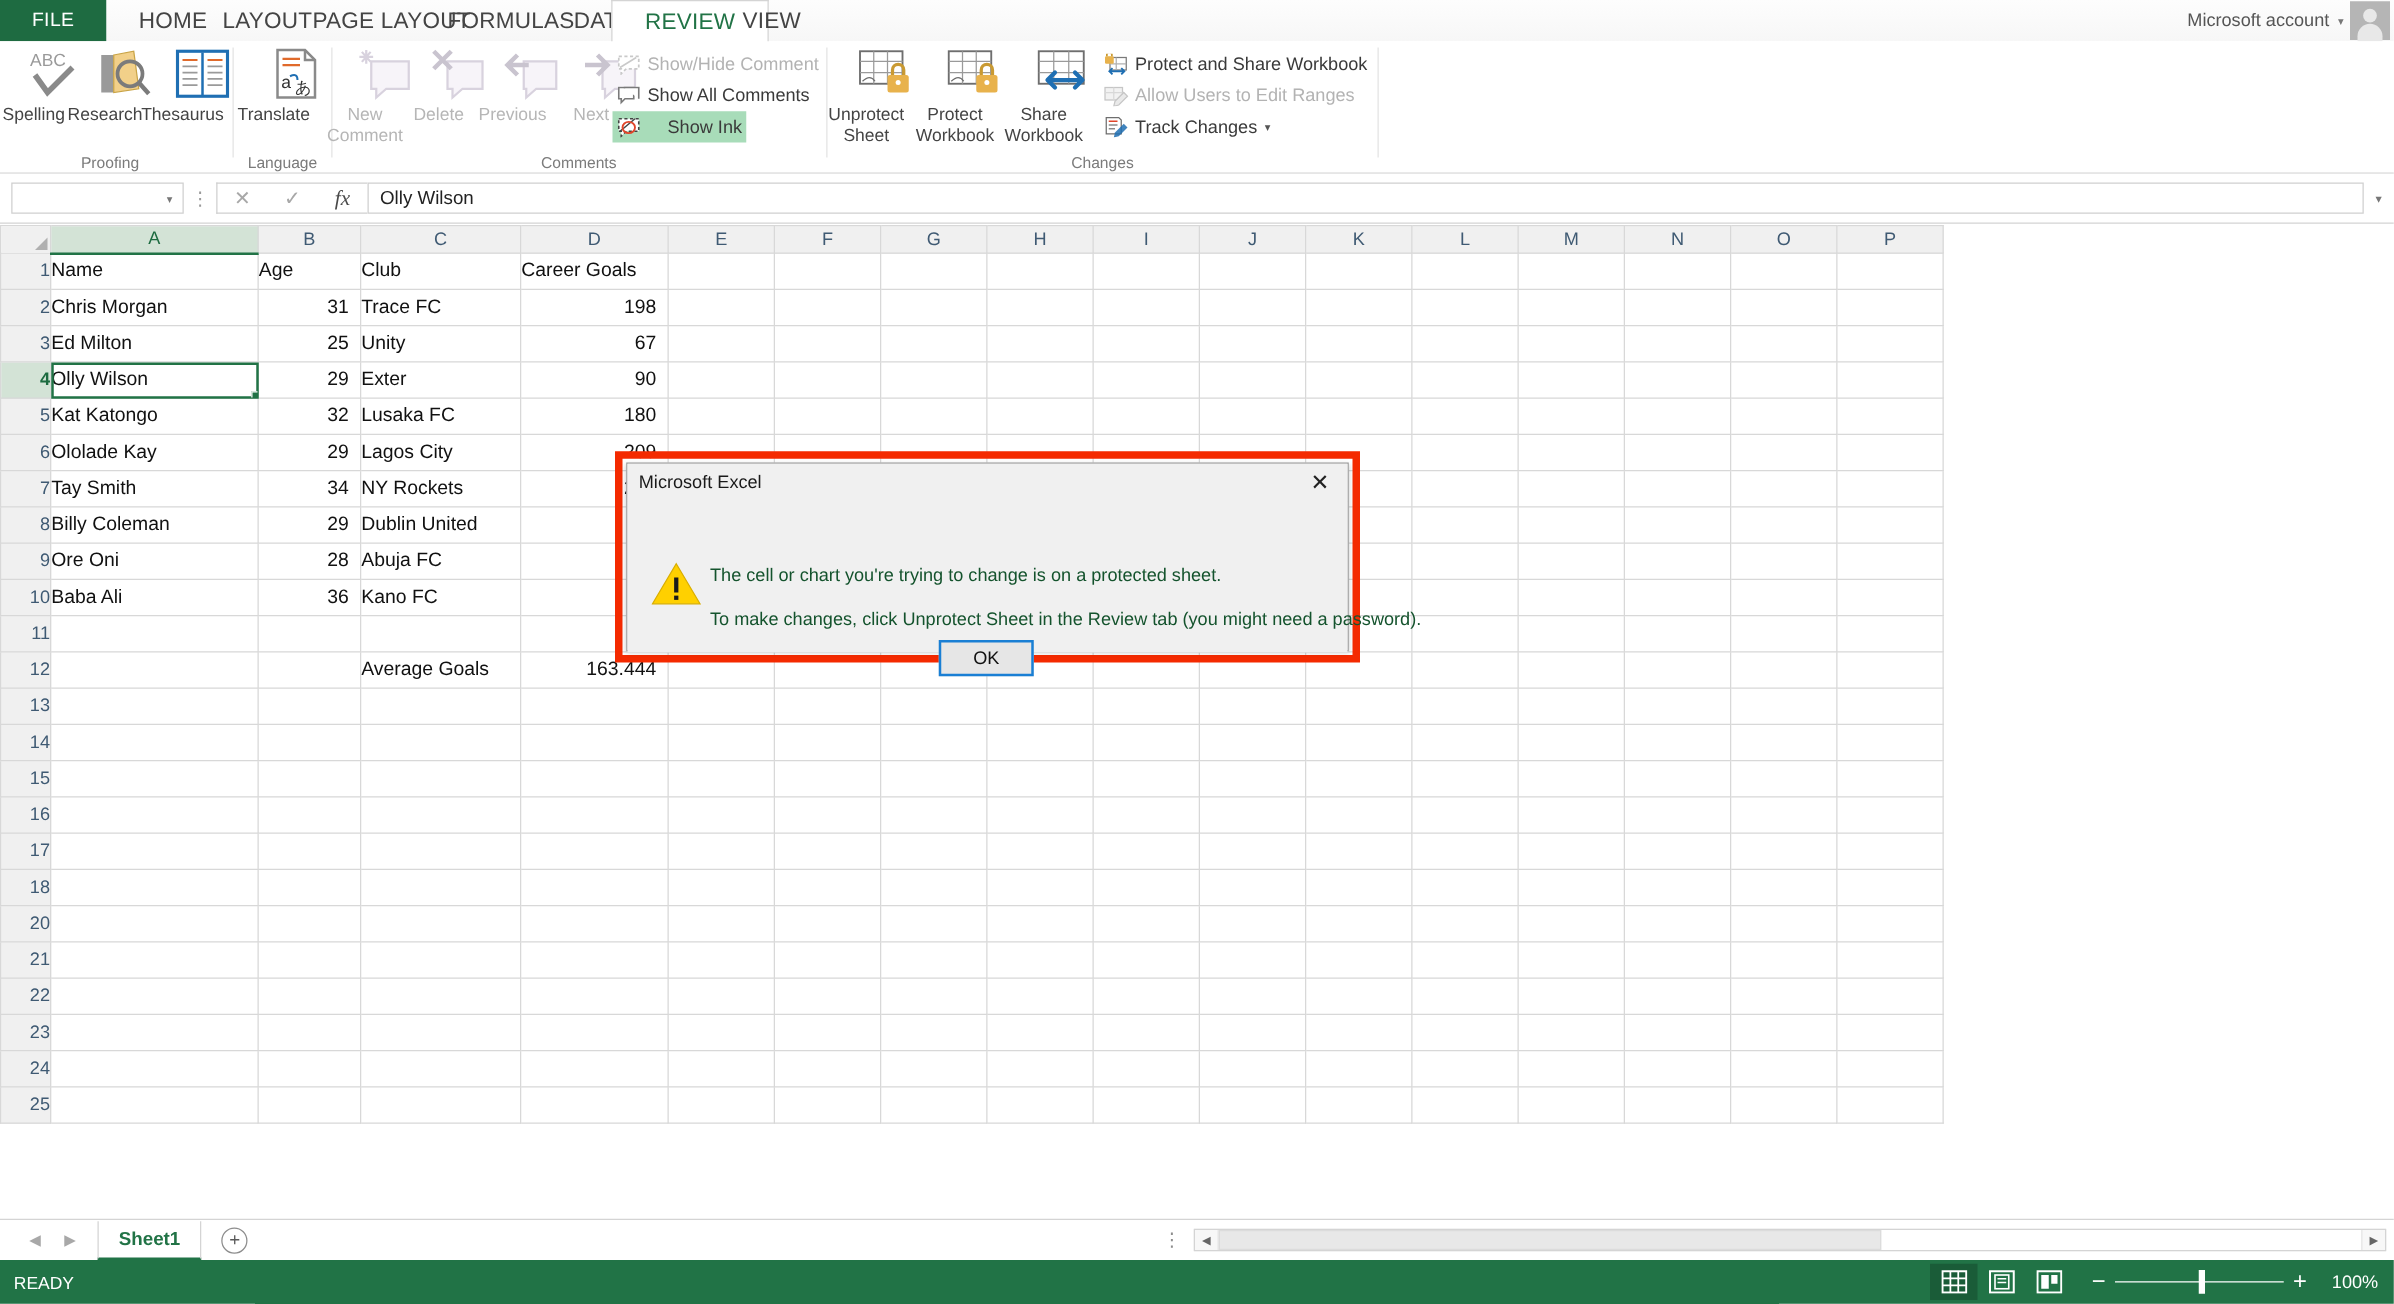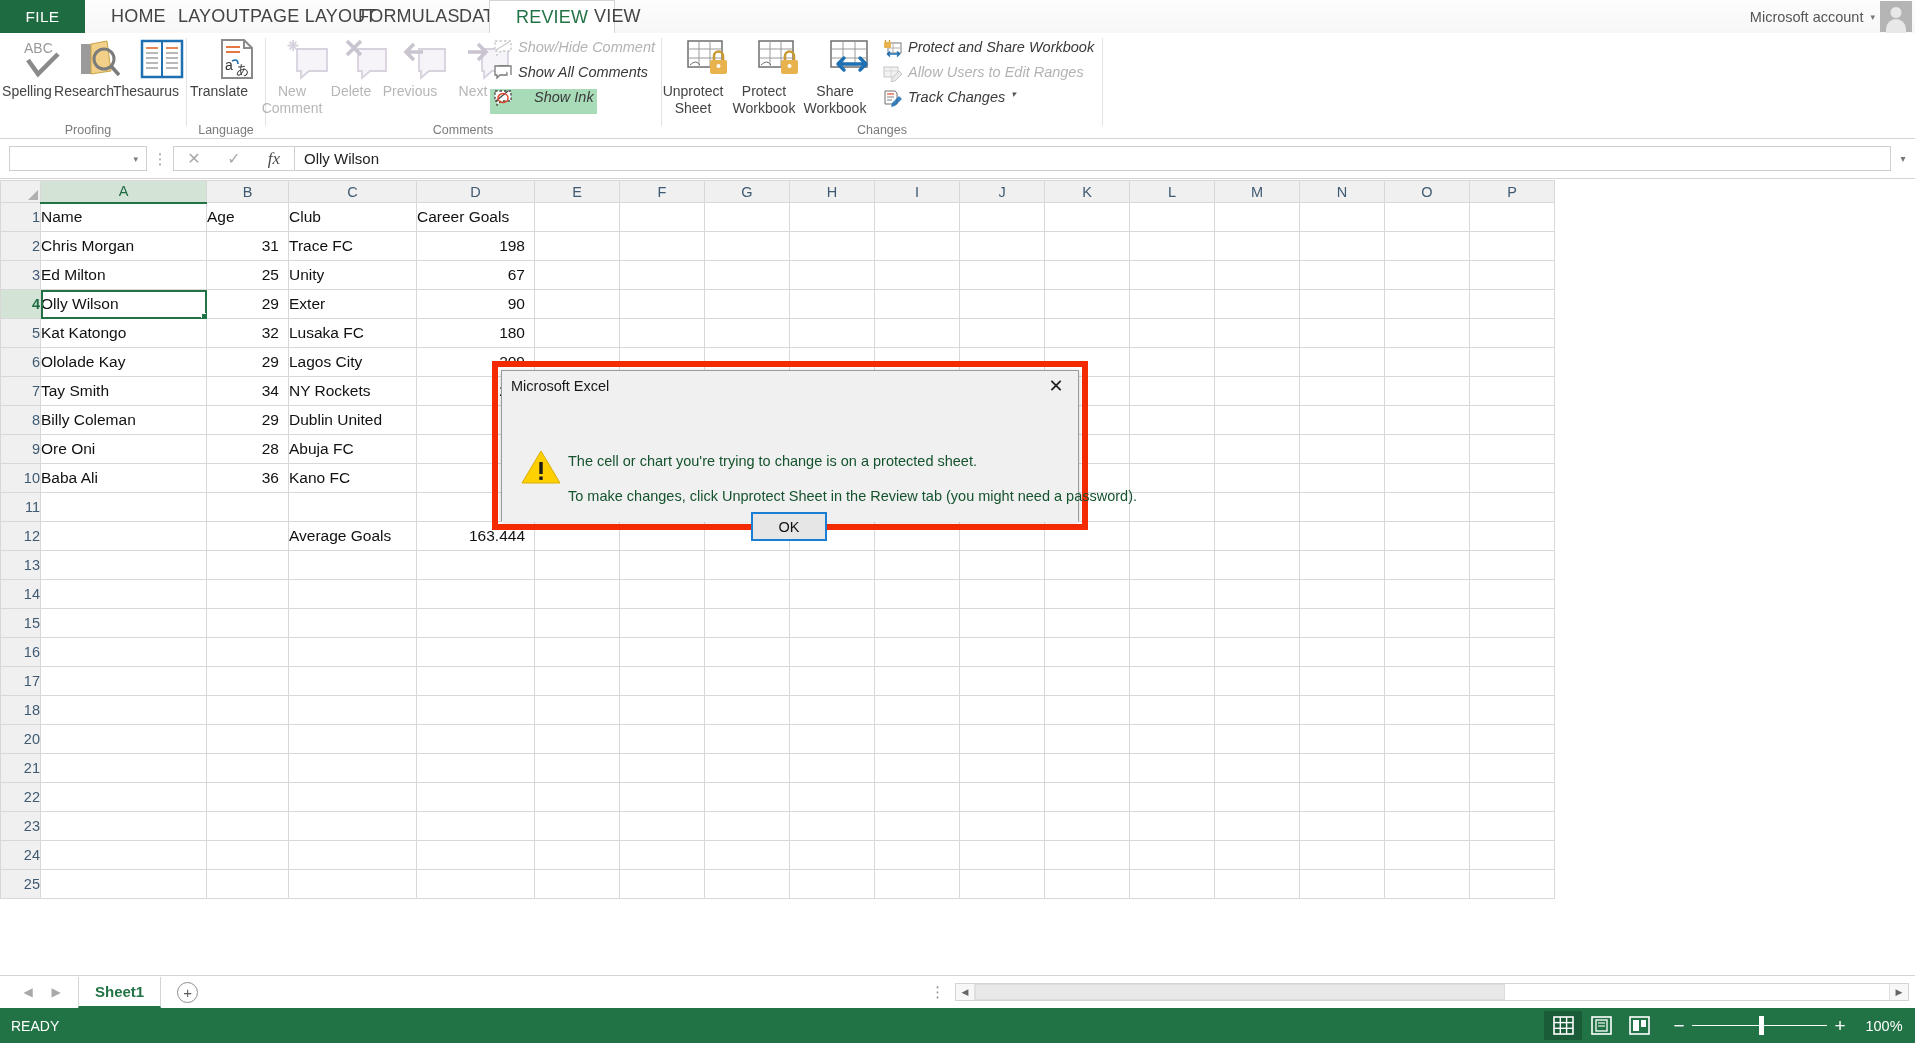--- a/index.html
+++ b/index.html
@@ -77,22 +77,22 @@
     cursor: default;
   }
   .bigbtn .ico { height: 48px; display:flex; align-items:center; justify-content:center; }
   .bigbtn .lbl {
     font-size: 14px; color: #444; text-align: center; line-height: 17px;
     width: 78px; margin-left: -7px;
   }
   .bigbtn.dim .lbl { color: #b6b6b6; }
 
   .smallitem {
-    position: absolute; height: 25px; display: flex; 
-    font-size: 14.5px; color: #3a3a3a; padding: 0 3px; white-space: nowrap; font-style: italic;
+    position: absolute; height: 25px; display: flex; align-items: center;
+    font-size: 14.5px; color: #3a3a3a; padding: 0 3px; white-space: nowrap;
   }
   .smallitem.dim { color: #b3b3b3; }
   .smallitem.hl { background: #a8dcb9; gap: 16px; }
   .smallitem .si-ico { width: 20px; height: 18px; margin-right: 5px; flex: 0 0 auto;
      display:flex; align-items:center; justify-content:center; }
 
   
   .fbar {
     position: absolute; top: 139px; left: 0; width: 1915px; height: 40px;
     background: #fff; border-bottom: 1px solid #d4d4d4;

